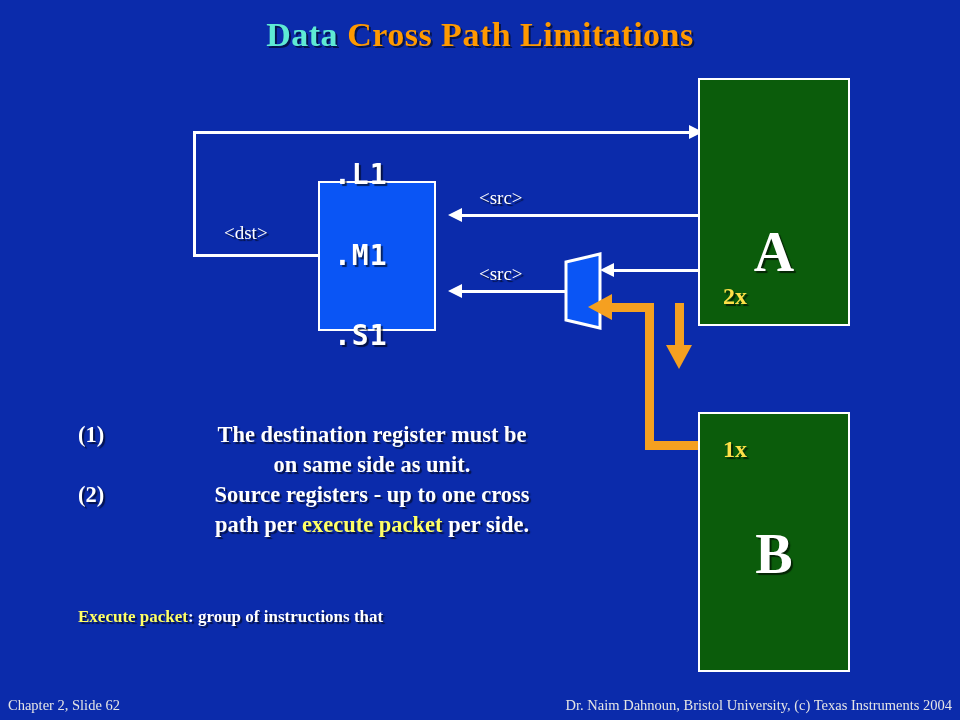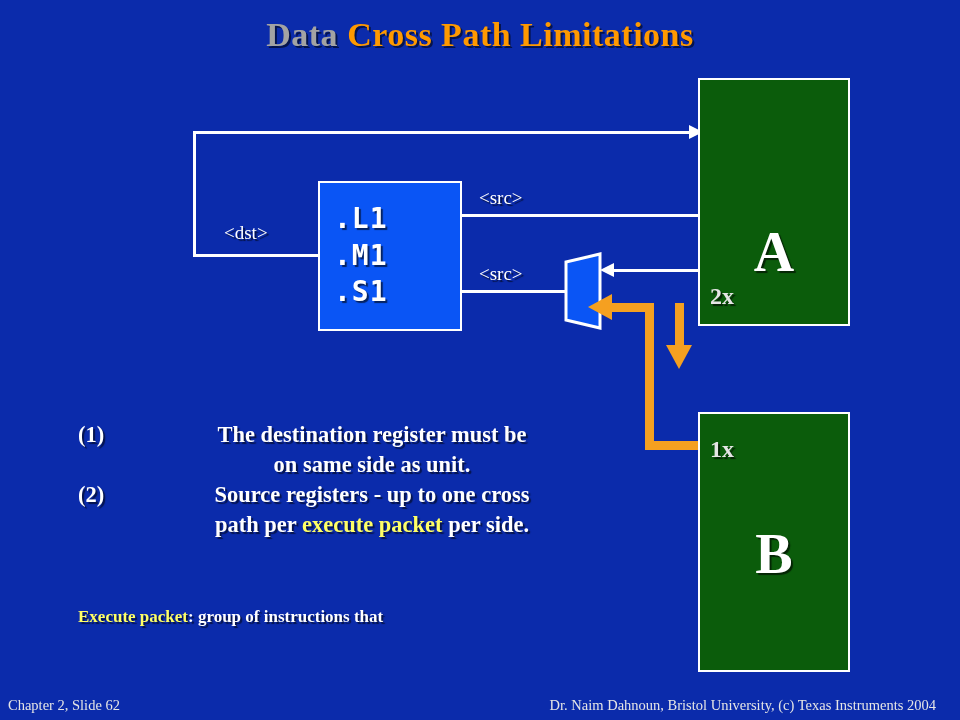--- a/index.html
+++ b/index.html
@@ -22,21 +22,21 @@
     left: 0;
     top: 16px;
     width: 960px;
     text-align: center;
     font-size: 34px;
     font-weight: bold;
     letter-spacing: 0.5px;
     text-shadow: 2px 2px 0 rgba(0,0,0,0.55);
     white-space: nowrap;
   }
-  #title .t1 { color: #a3a3a3; }
+  #title .t1 { color: #5eead4; }
   #title .t2 { color: #ff9900; margin-top: 44px; }
 
   
   .regblock {
     position: absolute;
     background: #0b5c0b;
     border: 2px solid #ffffff;
     box-sizing: border-box;
   }
   .regblock .big {
@@ -44,49 +44,51 @@
     left: 0;
     width: 100%;
     text-align: center;
     color: #ffffff;
     font-size: 56px;
     font-weight: bold;
     text-shadow: 2px 2px 1px rgba(0,0,0,0.6);
   }
   .regblock .mult {
     position: absolute;
-    color: #e5e5e5;
+    color: #fde047;
     font-size: 24px;
     font-weight: bold;
     text-shadow: 2px 2px 1px rgba(0,0,0,0.6);
+    margin-left: 13px;
   }
 
   #blockA { left: 698px; top: 78px;  width: 152px; height: 248px; }
   #blockA .big  { top: 140px; }
   #blockA .mult { left: 10px; bottom: 14px; }
 
   #blockB { left: 698px; top: 412px; width: 152px; height: 260px; }
   #blockB .big  { top: 108px; }
   #blockB .mult { left: 10px; top: 22px; }
 
   
   #unitbox {
     position: absolute;
     left: 318px;
     top: 181px;
-    width: 144px;
+    width: 118px;
     height: 150px;
     background: #0a55f5;
     border: 2px solid #ffffff;
     box-sizing: border-box;
     display: flex;
     flex-direction: column;
     justify-content: center;
     align-items: flex-start;
     padding-left: 14px;
+    gap: 44px;
   }
   #unitbox .unit {
     color: #ffffff;
     font-family: "DejaVu Sans Mono", "Liberation Mono", monospace;
     font-size: 28px;
     font-weight: bold;
     line-height: 1.32;
     letter-spacing: 1px;
     text-shadow: 2px 2px 1px rgba(0,0,0,0.6);
   }
@@ -182,21 +184,21 @@
 
   
   .footer {
     position: absolute;
     bottom: 6px;
     color: #e5e5e5;
     font-size: 14.5px;
     white-space: nowrap;
   }
   #footer-left  { left: 8px; }
-  #footer-right { right: 24px; text-align: right; }
+  #footer-right { right: 8px; text-align: right; }
 </style>
 </head>
 <body>
 
 <div id="slide">
 
   <div id="title">
     <span class="t1">Data </span><span class="t2">Cross Path Limitations</span>
   </div>
 

